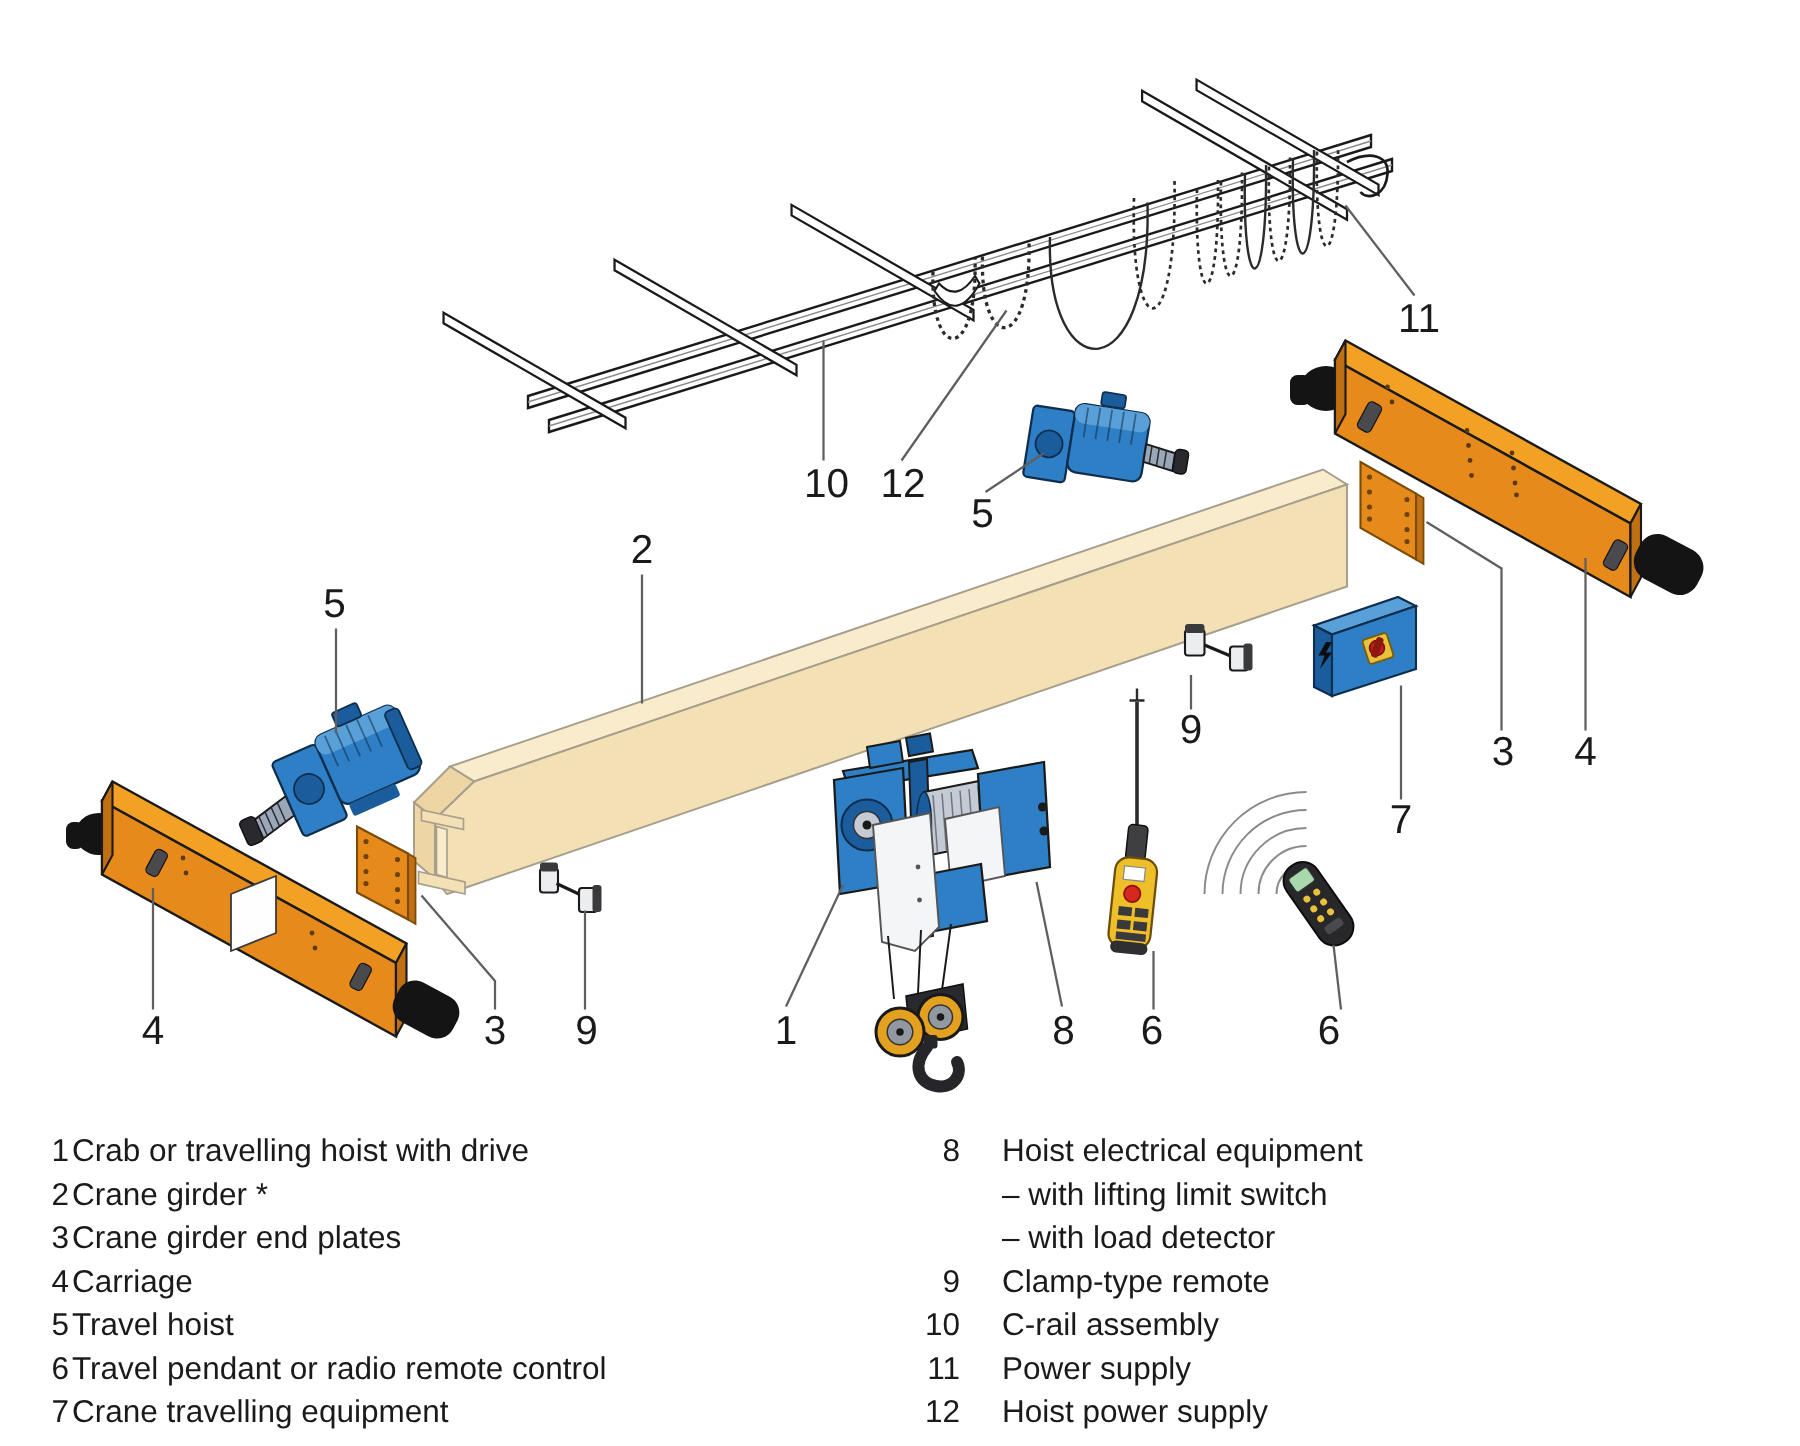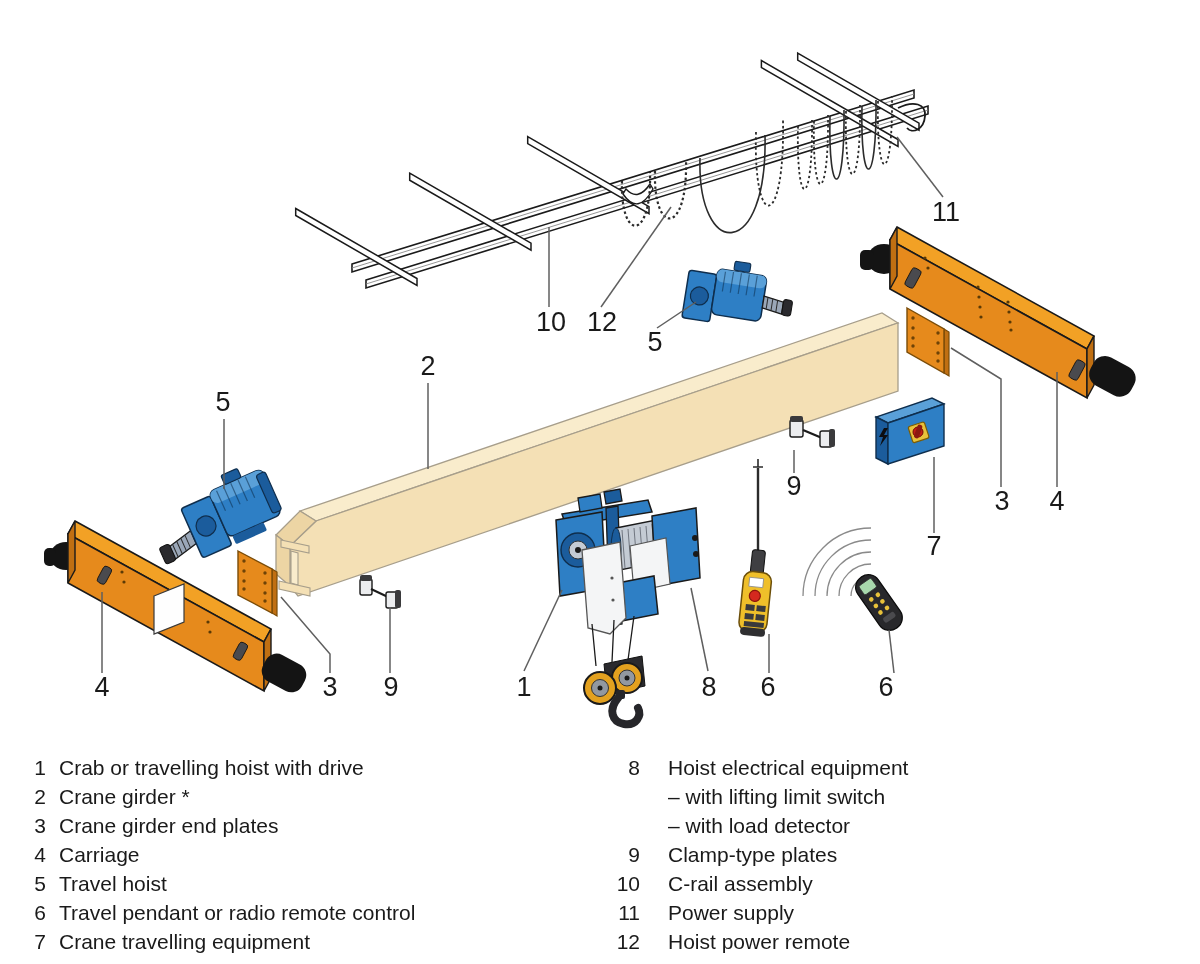--- a/index.html
+++ b/index.html
@@ -9,21 +9,21 @@
   .callout{font-family:"Liberation Sans", sans-serif;font-size:27px;fill:#1a1a1a;}
   .leader{stroke:#5f5f5f;stroke-width:1.5;fill:none;}
   .legend{position:absolute;top:753px;left:0;width:1200px;font-size:21px;line-height:29px;}
   .legend-col{position:absolute;top:0;}
   .legend-col.left{left:18px;}
   .legend-col.right{left:598px;}
   .legend-row{display:flex;height:29px;white-space:nowrap;}
   .legend-num{display:inline-block;text-align:right;}
   .left .legend-num{width:28px;}
   .right .legend-num{width:42px;}
-  .left .legend-label{margin-left:13px;}
+  .left .legend-label{margin-left:2px;}
   .right .legend-label{margin-left:28px;}
 </style>
 </head>
 <body>
 
 <div class="stage">
 
 <svg class="diagram-svg" width="1200" height="750" viewBox="0 0 1200 750">
 
   <g>
@@ -362,29 +362,29 @@
       <div class="legend-row">
           <span class="legend-num"></span>
           <span class="legend-label">– with lifting limit switch</span>
         </div>
       <div class="legend-row">
           <span class="legend-num"></span>
           <span class="legend-label">– with load detector</span>
         </div>
       <div class="legend-row">
           <span class="legend-num">9</span>
-          <span class="legend-label">Clamp-type plates</span>
+          <span class="legend-label">Clamp-type remote</span>
         </div>
       <div class="legend-row">
           <span class="legend-num">10</span>
           <span class="legend-label">C-rail assembly</span>
         </div>
       <div class="legend-row">
           <span class="legend-num">11</span>
           <span class="legend-label">Power supply</span>
         </div>
       <div class="legend-row">
           <span class="legend-num">12</span>
-          <span class="legend-label">Hoist power remote</span>
+          <span class="legend-label">Hoist power supply</span>
         </div>
     </div>
   </div>
 </div>
 
 </body></html>

